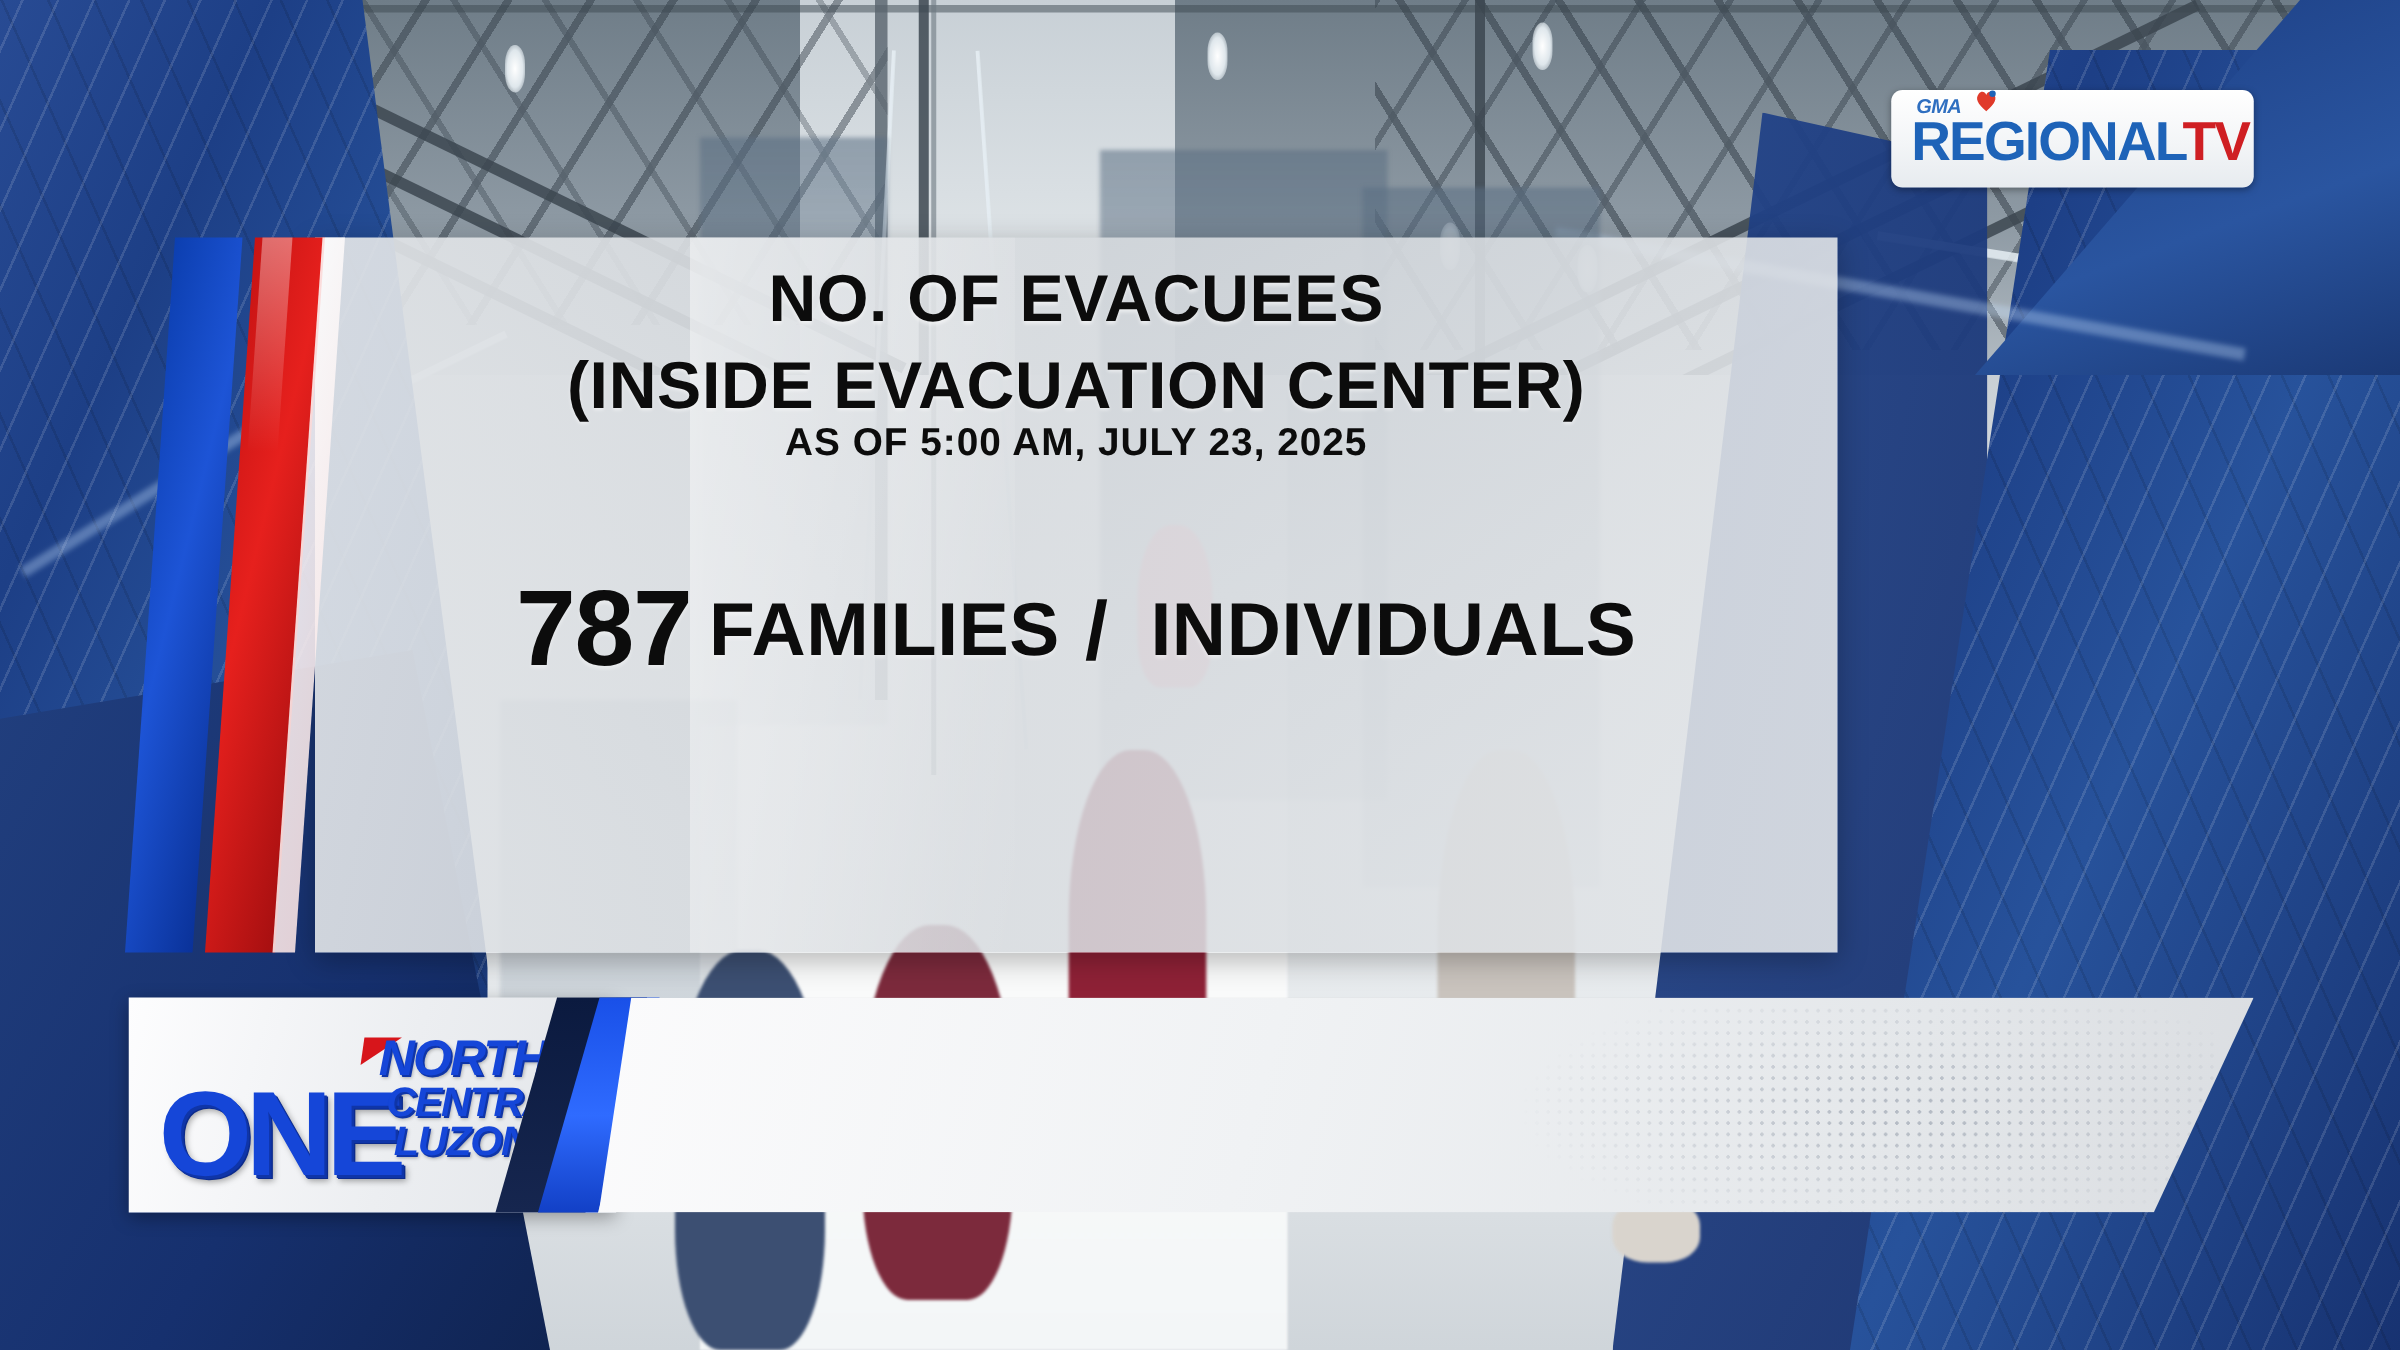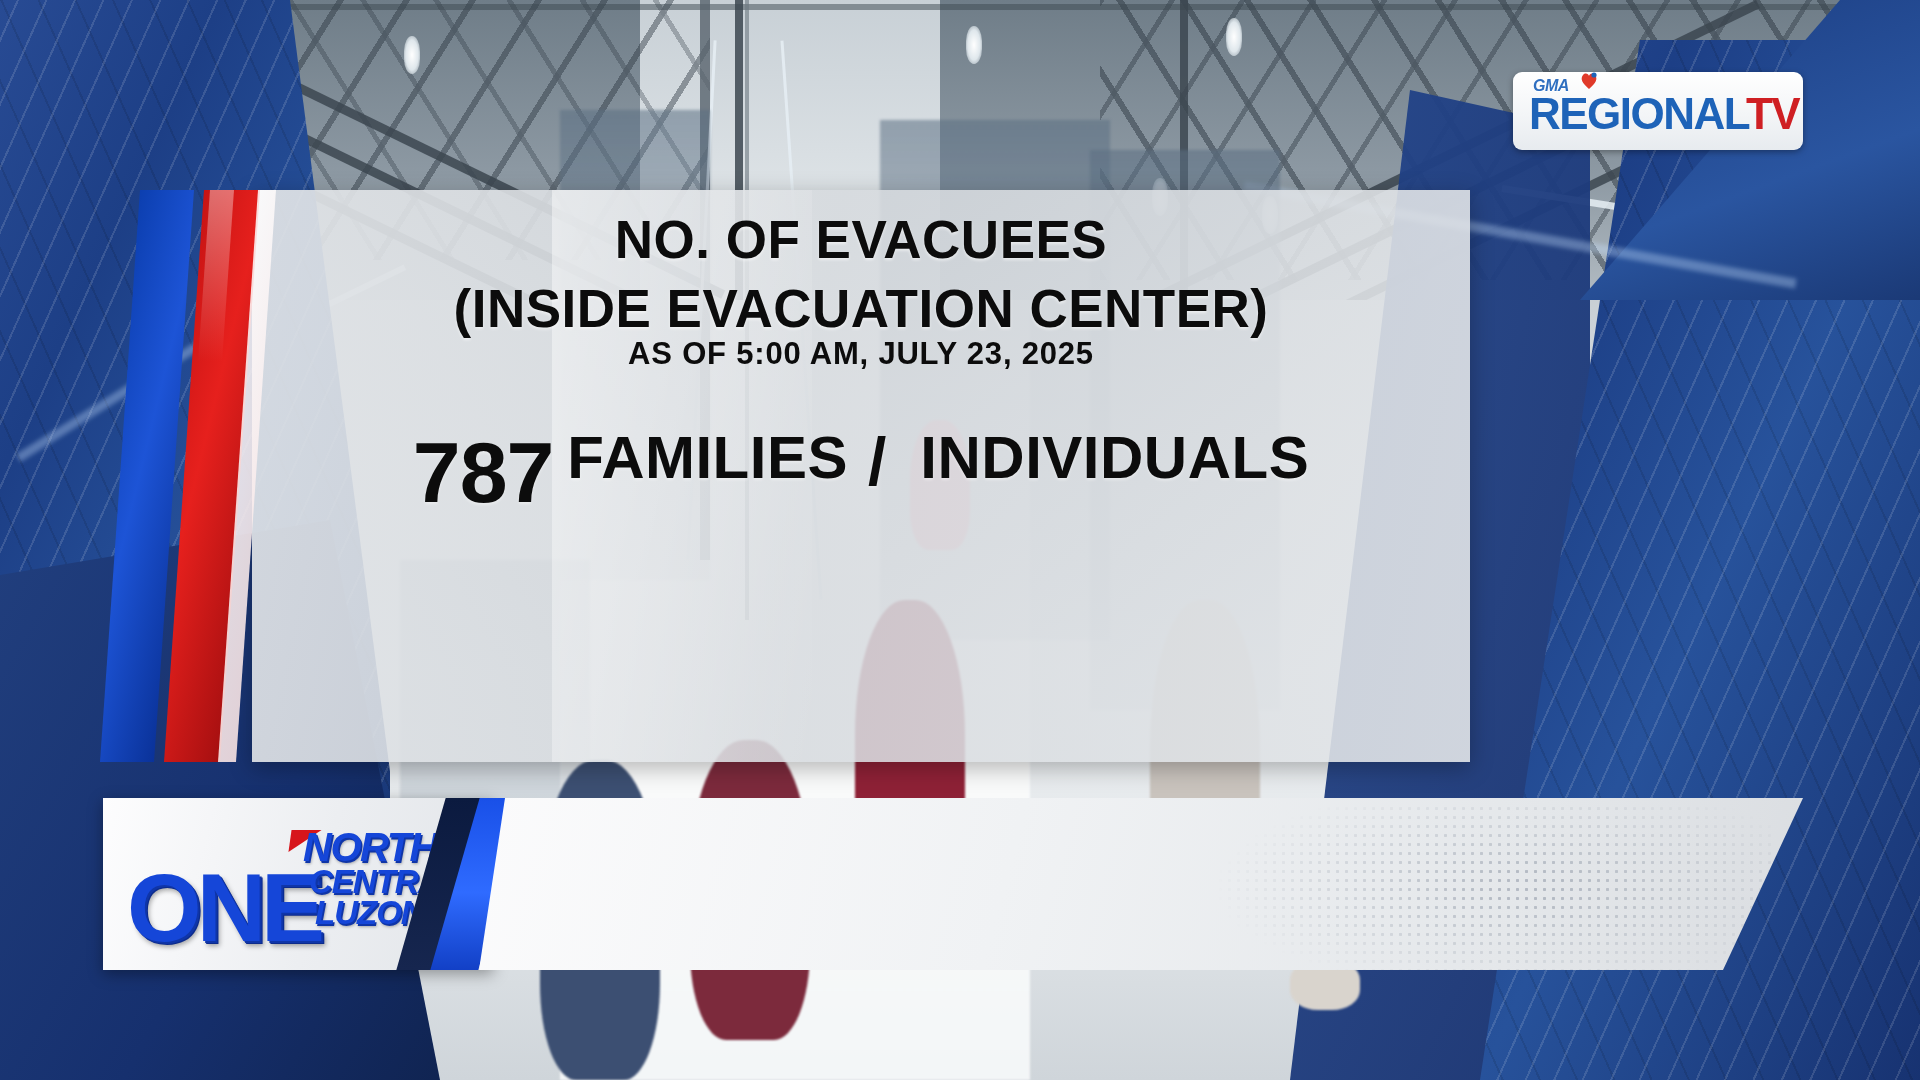--- a/index.html
+++ b/index.html
@@ -108,21 +108,21 @@
     background:linear-gradient(100deg,rgba(255,255,255,.85),rgba(248,226,226,.9));
     transform:skewX(-4deg);}
 
   .panel-inner{position:absolute;left:126px;top:0;width:1218px;height:572px;
     display:flex;flex-direction:column;align-items:center;color:#0c0c0c;}
   .ttl{font-size:53px;font-weight:bold;letter-spacing:.5px;line-height:1.04;
     text-align:left;text-shadow:0 2px 3px rgba(255,255,255,.55);}
   .ttl-l1{margin-top:22px;}
   .ttl-l2{margin-top:14px;}
   .asof{font-size:31px;font-weight:bold;letter-spacing:.8px;}
-  .statline{margin-top:51px;display:flex;align-items:flex-start;justify-content:center;
+  .statline{margin-top:82px;display:flex;align-items:center;justify-content:center;
     white-space:nowrap;text-shadow:0 2px 3px rgba(255,255,255,.4);}
   .stat-num{font-size:86px;font-weight:bold;letter-spacing:-1px;}
   .stat-word{font-size:60px;font-weight:bold;letter-spacing:.5px;margin-left:14px;}
   .stat-sep{font-size:66px;font-weight:bold;margin:0 20px;}
   .source{margin-top:88px;font-size:29px;font-weight:bold;letter-spacing:1px;}
 
   
   .lt{position:absolute;left:103px;top:798px;width:1700px;height:172px;}
   .lt-logo{position:absolute;left:0;top:0;width:390px;height:172px;
     background:linear-gradient(105deg,#fdfdfe,#eceef1 55%,#e2e5e9);

